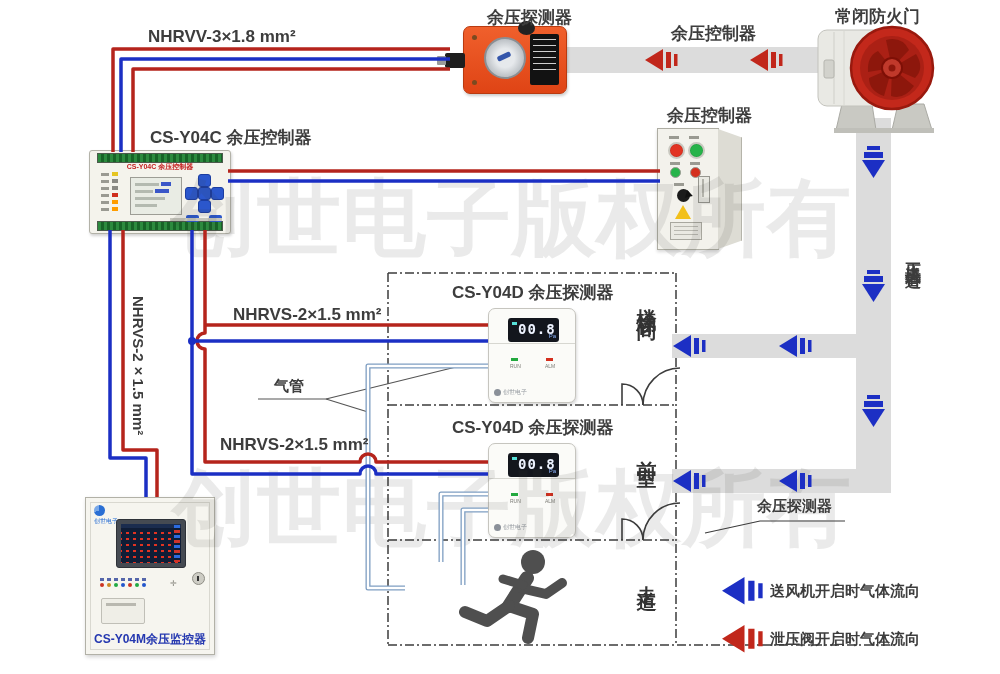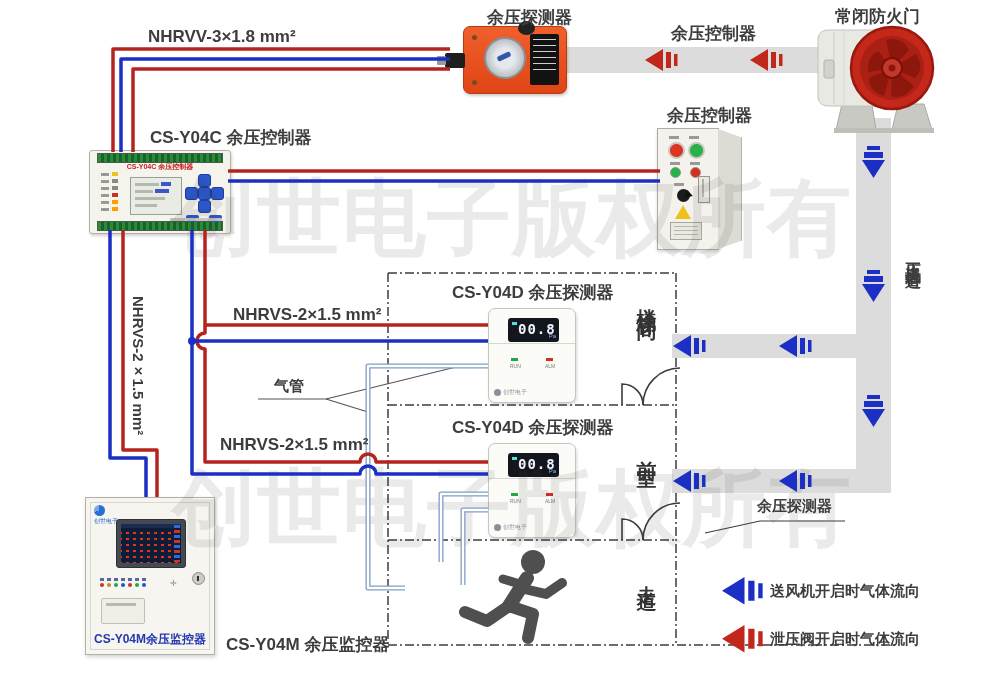--- a/index.html
+++ b/index.html
@@ -456,16 +456,15 @@
   <div class="lbl" style="left:452px;top:416px">CS-Y04D 余压探测器</div>
   <div class="lbl v" style="left:130px;top:296px;font-size:15px">NHRVS-2×1.5 mm²</div>
   <div class="lbl" style="left:233px;top:305px">NHRVS-2×1.5 mm²</div>
   <div class="lbl" style="left:220px;top:435px">NHRVS-2×1.5 mm²</div>
   <div class="lbl small" style="left:274px;top:377px">气管</div>
   <div class="lbl v room" style="left:634px;top:293px">楼梯间</div>
   <div class="lbl v room" style="left:634px;top:445px">前室</div>
   <div class="lbl v room" style="left:634px;top:570px">走道</div>
   <div class="lbl v mid" style="left:902px;top:250px;letter-spacing:2px">正压送风管道</div>
   <div class="lbl small" style="left:757px;top:497px">余压探测器</div>
-  <div class="lbl" style="left:226px;top:633px">CS-Y04M 余压监控器</div>
   <div class="lbl small" style="left:770px;top:582px">送风机开启时气体流向</div>
   <div class="lbl small" style="left:770px;top:630px">泄压阀开启时气体流向</div>
 </div>
 
 </body></html>

